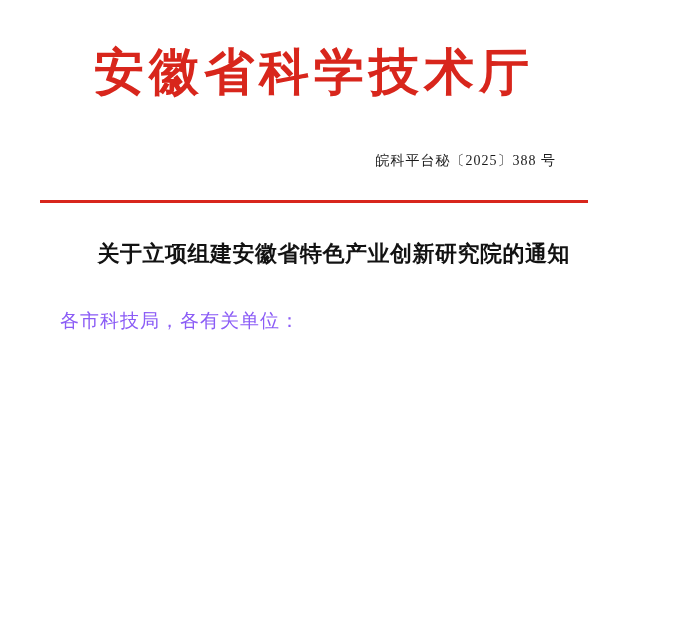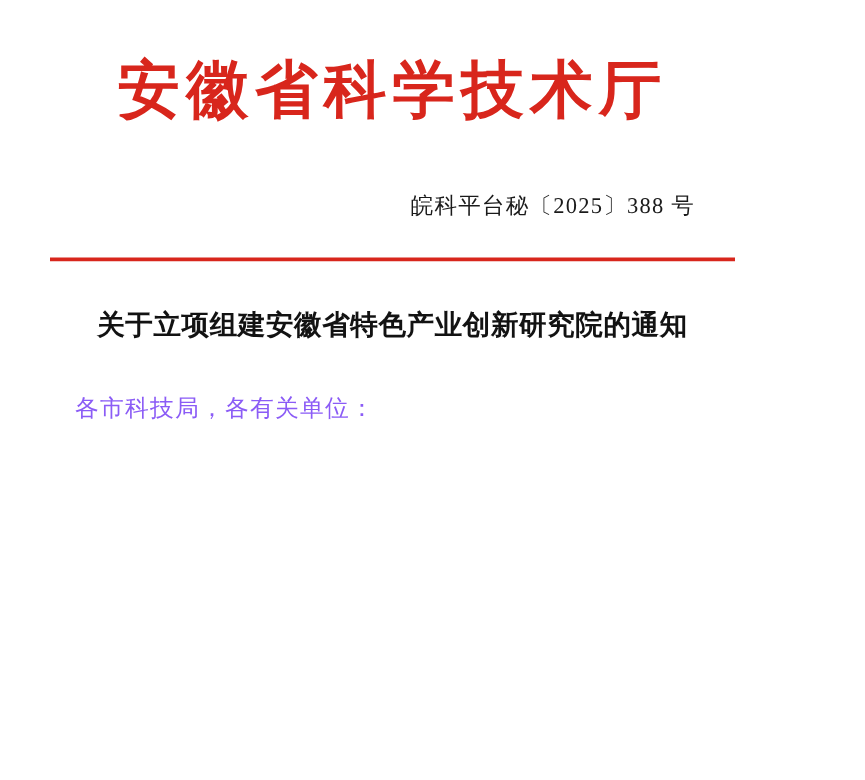--- a/index.html
+++ b/index.html
@@ -30,33 +30,33 @@
     font-weight: bold;
     font-size: 50px;
     letter-spacing: 5px;
     line-height: 1.15;
     white-space: nowrap;
   }
   .doc-number {
     margin-top: 50px;
     text-align: right;
     padding-right: 72px;
-    font-size: 18px;
+    font-size: 14px;
     color: #1a1a1a;
     letter-spacing: 1px;
     font-family: "Liberation Serif", "DejaVu Serif", serif;
   }
   .red-rule {
     margin: 30px 40px 0 40px;
     height: 3px;
     background: #d8261c;
   }
   .doc-title {
     margin: 34px 58px 0 58px;
-    text-align: center;
+    text-align: right;
     font-size: 22px;
     font-weight: bold;
     color: #121212;
     letter-spacing: 0.5px;
     line-height: 1.5;
   }
   .salutation {
     margin: 38px 0 0 60px;
     font-size: 19px;
     color: #8b5cf6;

